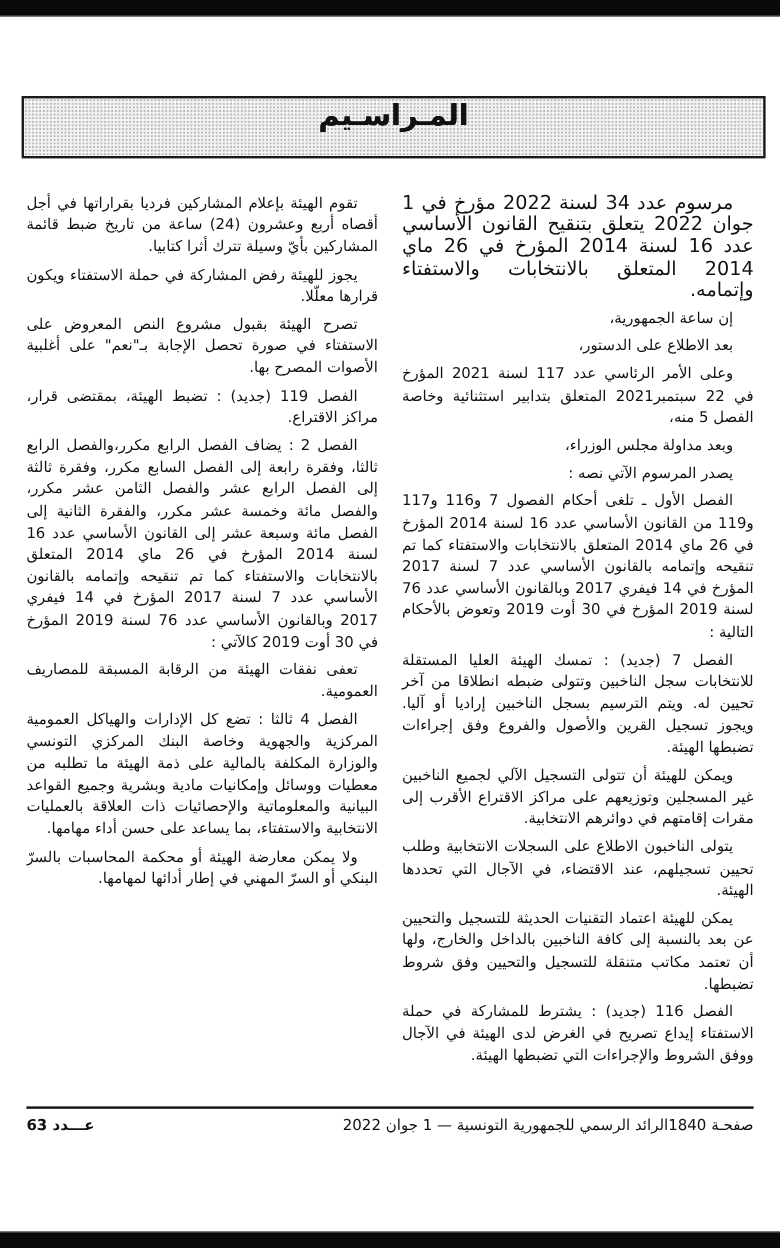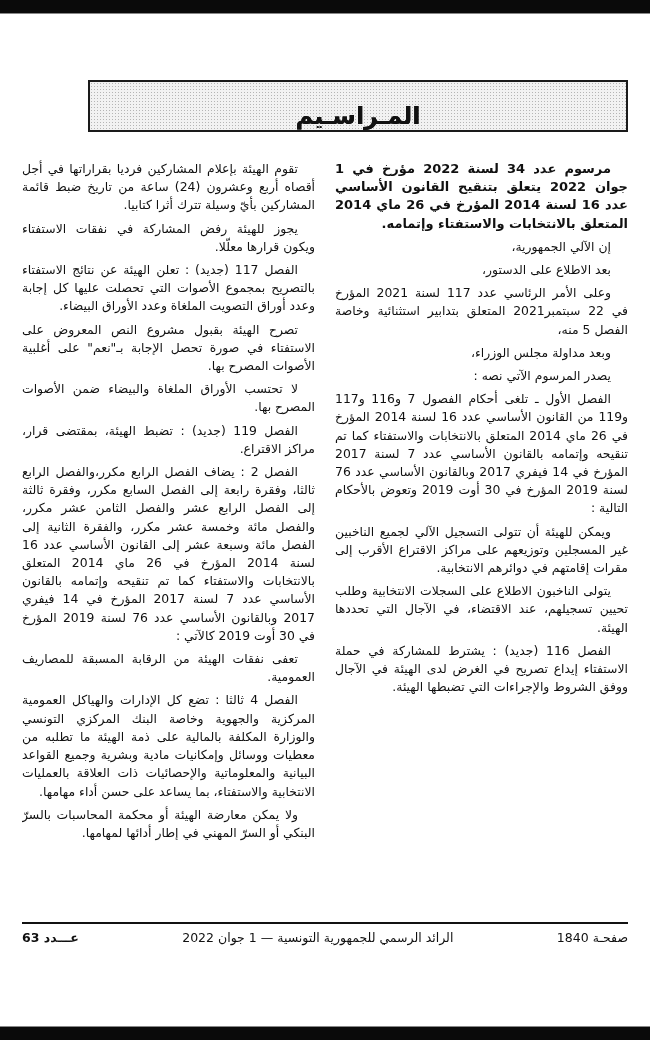--- a/index.html
+++ b/index.html
@@ -13,28 +13,28 @@
     direction:rtl;
   }
   .edge-bar{
     position:absolute;left:0;width:650px;background:#0a0a0a;
   }
   .edge-bar.top{top:0;height:13px;border-bottom:1px solid #888;}
   .edge-bar.bottom{bottom:0;height:13px;border-top:1px solid #888;}
 
   .title-box{
     position:absolute;
-    top:80px;right:22px;
-    width:540px;height:52px;
+    top:80px;right:12px;
+    width:620px;height:52px;
     border:2px solid #1a1a1a;
     box-sizing:border-box;
     background-color:#f2f2f2;
     background-image:radial-gradient(#b5b5b5 0.8px, transparent 0.9px);
     background-size:3px 3px;
-    display:flex;align-items:flex-end;justify-content:center;
+    display:flex;align-items:flex-start;justify-content:center;
   }
   .title-box .title{
     font-size:24px;font-weight:bold;color:#111;
     letter-spacing:1px;
     text-shadow:0 0 0 #000;
   }
 
   .columns{
     position:absolute;
     top:160px;right:22px;
@@ -47,68 +47,68 @@
     flex:1 1 0;
     text-align:justify;
     font-size:12.4px;
     line-height:18.2px;
   }
   .col p{
     margin:0 0 5px 0;
     text-indent:17px;
   }
   .col p.lead-bold{
-    font-weight:bold;
-    font-size:13px;
+    font-weight:normal;
+    font-size:16px;
   }
 
   .footer{
     position:absolute;
     right:22px;
     top:922px;
     width:606px;
     border-top:2.5px solid #111;
     padding-top:6px;
     display:flex;
     align-items:baseline;
     font-size:12.5px;
   }
   .footer .page-no{font-weight:normal;white-space:nowrap;}
-  .footer .journal{flex:1;text-align:center;white-space:nowrap;}
+  .footer .journal{flex:1;text-align:right;white-space:nowrap;}
   .footer .issue-no{font-weight:bold;white-space:nowrap;text-align:center;}
 </style>
 </head>
 <body>
 
 <div class="edge-bar top"></div>
 
 <div class="title-box">
   <span class="title">المـراسـيم</span>
 </div>
 
 <div class="columns">
   <div class="col">
     <p class="lead-bold">مرسوم عدد 34 لسنة 2022 مؤرخ في 1 جوان 2022 يتعلق بتنقيح القانون الأساسي عدد 16 لسنة 2014 المؤرخ في 26 ماي 2014 المتعلق بالانتخابات والاستفتاء وإتمامه.</p>
-    <p>إن الآلي الجمهورية،</p>
+    <p>إن ساعة الجمهورية،</p>
     <p>بعد الاطلاع على الدستور،</p>
     <p>وعلى الأمر الرئاسي عدد 117 لسنة 2021 المؤرخ في 22 سبتمبر2021 المتعلق بتدابير استثنائية وخاصة الفصل 5 منه،</p>
     <p>وبعد مداولة مجلس الوزراء،</p>
     <p>يصدر المرسوم الآتي نصه :</p>
     <p>الفصل الأول ـ تلغى أحكام الفصول 7 و116 و117 و119 من القانون الأساسي عدد 16 لسنة 2014 المؤرخ في 26 ماي 2014 المتعلق بالانتخابات والاستفتاء كما تم تنقيحه وإتمامه بالقانون الأساسي عدد 7 لسنة 2017 المؤرخ في 14 فيفري 2017 وبالقانون الأساسي عدد 76 لسنة 2019 المؤرخ في 30 أوت 2019 وتعوض بالأحكام التالية :</p>
+    <p>الفصل 7 (جديد) : تمسك الهيئة العليا المستقلة للانتخابات سجل الناخبين وتتولى ضبطه انطلاقا من آخر تحيين له. ويتم الترسيم بسجل الناخبين إراديا أو آليا. ويجوز تسجيل القرين والأصول والفروع وفق إجراءات تضبطها الهيئة.</p>
     <p>ويمكن للهيئة أن تتولى التسجيل الآلي لجميع الناخبين غير المسجلين وتوزيعهم على مراكز الاقتراع الأقرب إلى مقرات إقامتهم في دوائرهم الانتخابية.</p>
     <p>يتولى الناخبون الاطلاع على السجلات الانتخابية وطلب تحيين تسجيلهم، عند الاقتضاء، في الآجال التي تحددها الهيئة.</p>
+    <p>يمكن للهيئة اعتماد التقنيات الحديثة للتسجيل والتحيين عن بعد بالنسبة إلى كافة الناخبين بالداخل والخارج، ولها أن تعتمد مكاتب متنقلة للتسجيل والتحيين وفق شروط تضبطها.</p>
     <p>الفصل 116 (جديد) : يشترط للمشاركة في حملة الاستفتاء إيداع تصريح في الغرض لدى الهيئة في الآجال ووفق الشروط والإجراءات التي تضبطها الهيئة.</p>
 
   </div>
   <div class="col">
     <p>تقوم الهيئة بإعلام المشاركين فرديا بقراراتها في أجل أقصاه أربع وعشرون (24) ساعة من تاريخ ضبط قائمة المشاركين بأيّ وسيلة تترك أثرا كتابيا.</p>
-    <p>يجوز للهيئة رفض المشاركة في نفقات الاستفتاء ويكون قرارها معلّلا.</p>
-    <p>الفصل 117 (جديد) : تعلن الهيئة عن نتائج الاستفتاء بالتصريح بمجموع الأصوات التي تحصلت عليها كل إجابة وعدد أوراق التصويت الملغاة وعدد الأوراق البيضاء.</p>
+    <p>يجوز للهيئة رفض المشاركة في حملة الاستفتاء ويكون قرارها معلّلا.</p>
     <p>تصرح الهيئة بقبول مشروع النص المعروض على الاستفتاء في صورة تحصل الإجابة بـ"نعم" على أغلبية الأصوات المصرح بها.</p>
-    <p>لا تحتسب الأوراق الملغاة والبيضاء ضمن الأصوات المصرح بها.</p>
     <p>الفصل 119 (جديد) : تضبط الهيئة، بمقتضى قرار، مراكز الاقتراع.</p>
     <p>الفصل 2 : يضاف الفصل الرابع مكرر،والفصل الرابع ثالثا، وفقرة رابعة إلى الفصل السابع مكرر، وفقرة ثالثة إلى الفصل الرابع عشر والفصل الثامن عشر مكرر، والفصل مائة وخمسة عشر مكرر، والفقرة الثانية إلى الفصل مائة وسبعة عشر إلى القانون الأساسي عدد 16 لسنة 2014 المؤرخ في 26 ماي 2014 المتعلق بالانتخابات والاستفتاء كما تم تنقيحه وإتمامه بالقانون الأساسي عدد 7 لسنة 2017 المؤرخ في 14 فيفري 2017 وبالقانون الأساسي عدد 76 لسنة 2019 المؤرخ في 30 أوت 2019 كالآتي :</p>
     <p>تعفى نفقات الهيئة من الرقابة المسبقة للمصاريف العمومية.</p>
     <p>الفصل 4 ثالثا : تضع كل الإدارات والهياكل العمومية المركزية والجهوية وخاصة البنك المركزي التونسي والوزارة المكلفة بالمالية على ذمة الهيئة ما تطلبه من معطيات ووسائل وإمكانيات مادية وبشرية وجميع القواعد البيانية والمعلوماتية والإحصائيات ذات العلاقة بالعمليات الانتخابية والاستفتاء، بما يساعد على حسن أداء مهامها.</p>
     <p>ولا يمكن معارضة الهيئة أو محكمة المحاسبات بالسرّ البنكي أو السرّ المهني في إطار أدائها لمهامها.</p>
   </div>
 </div>
 
 <div class="footer">
   <span class="page-no">صفحـة 1840</span>

